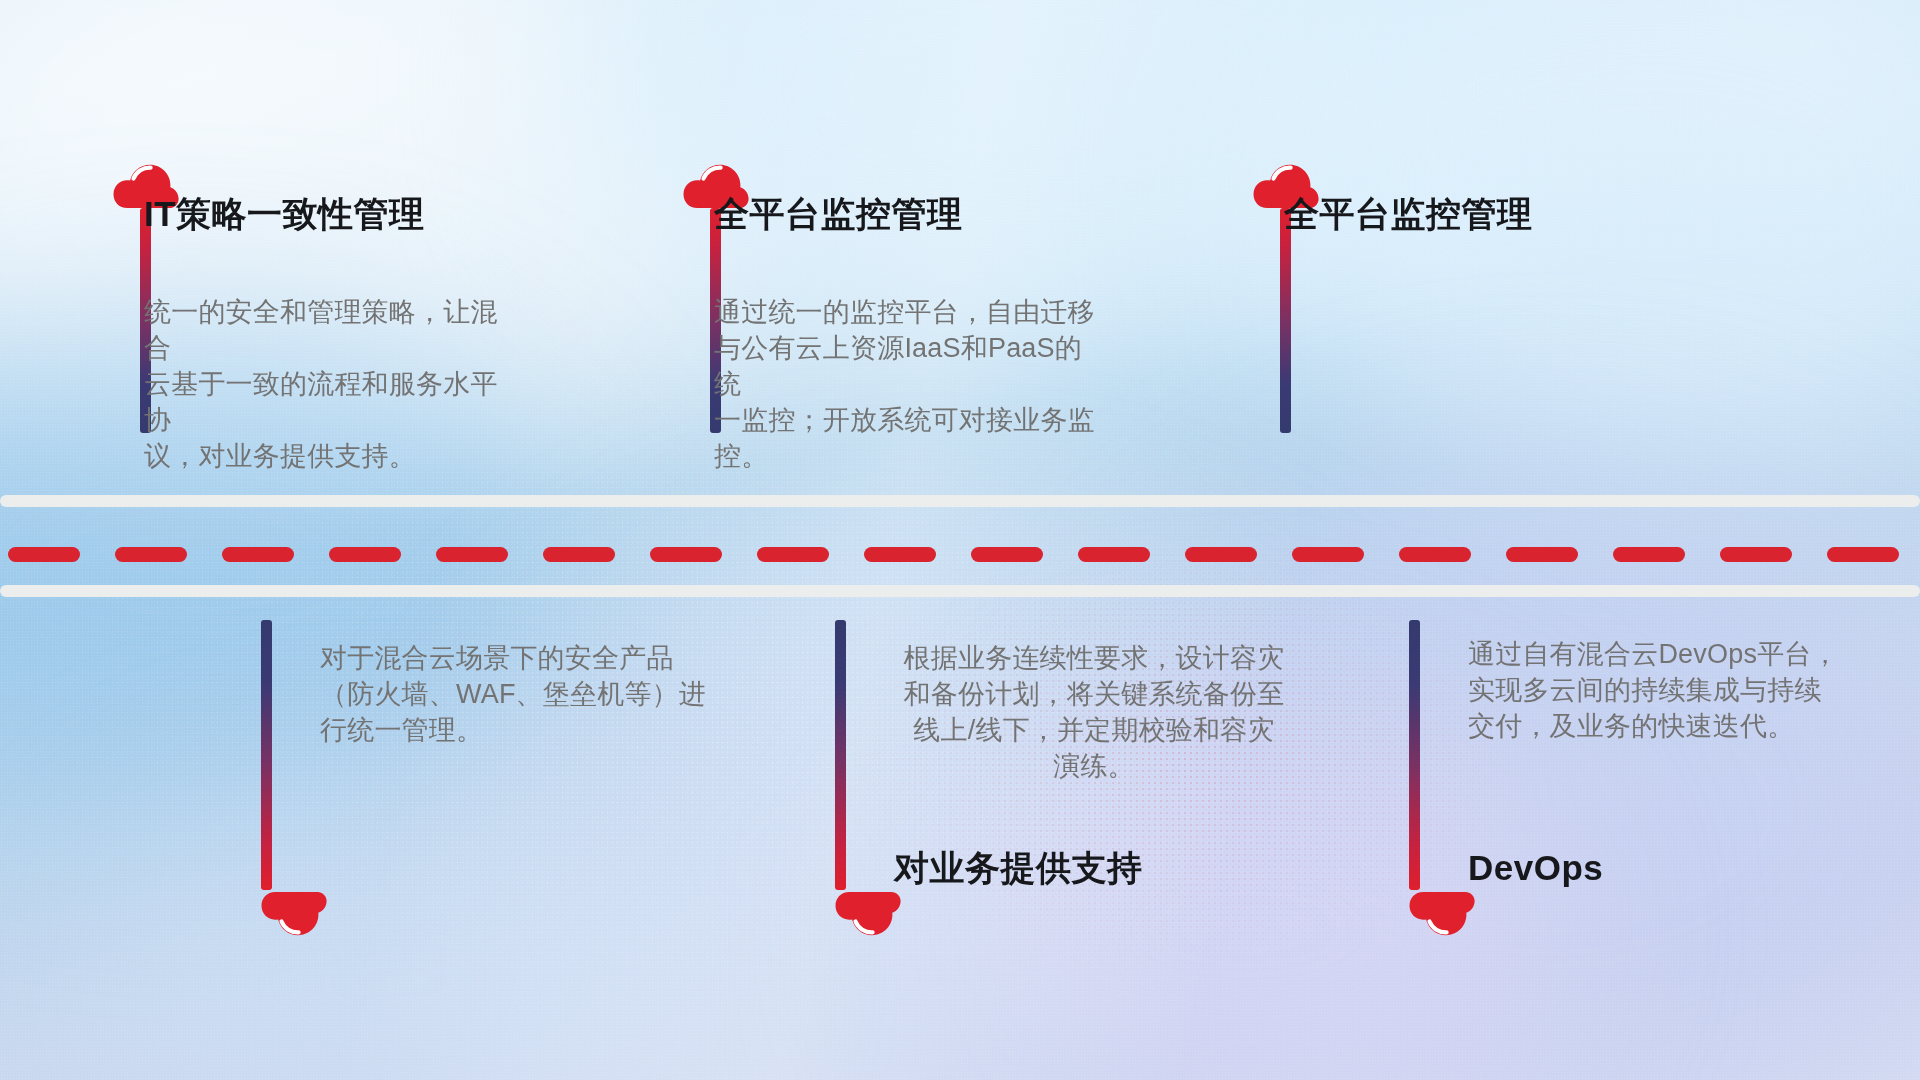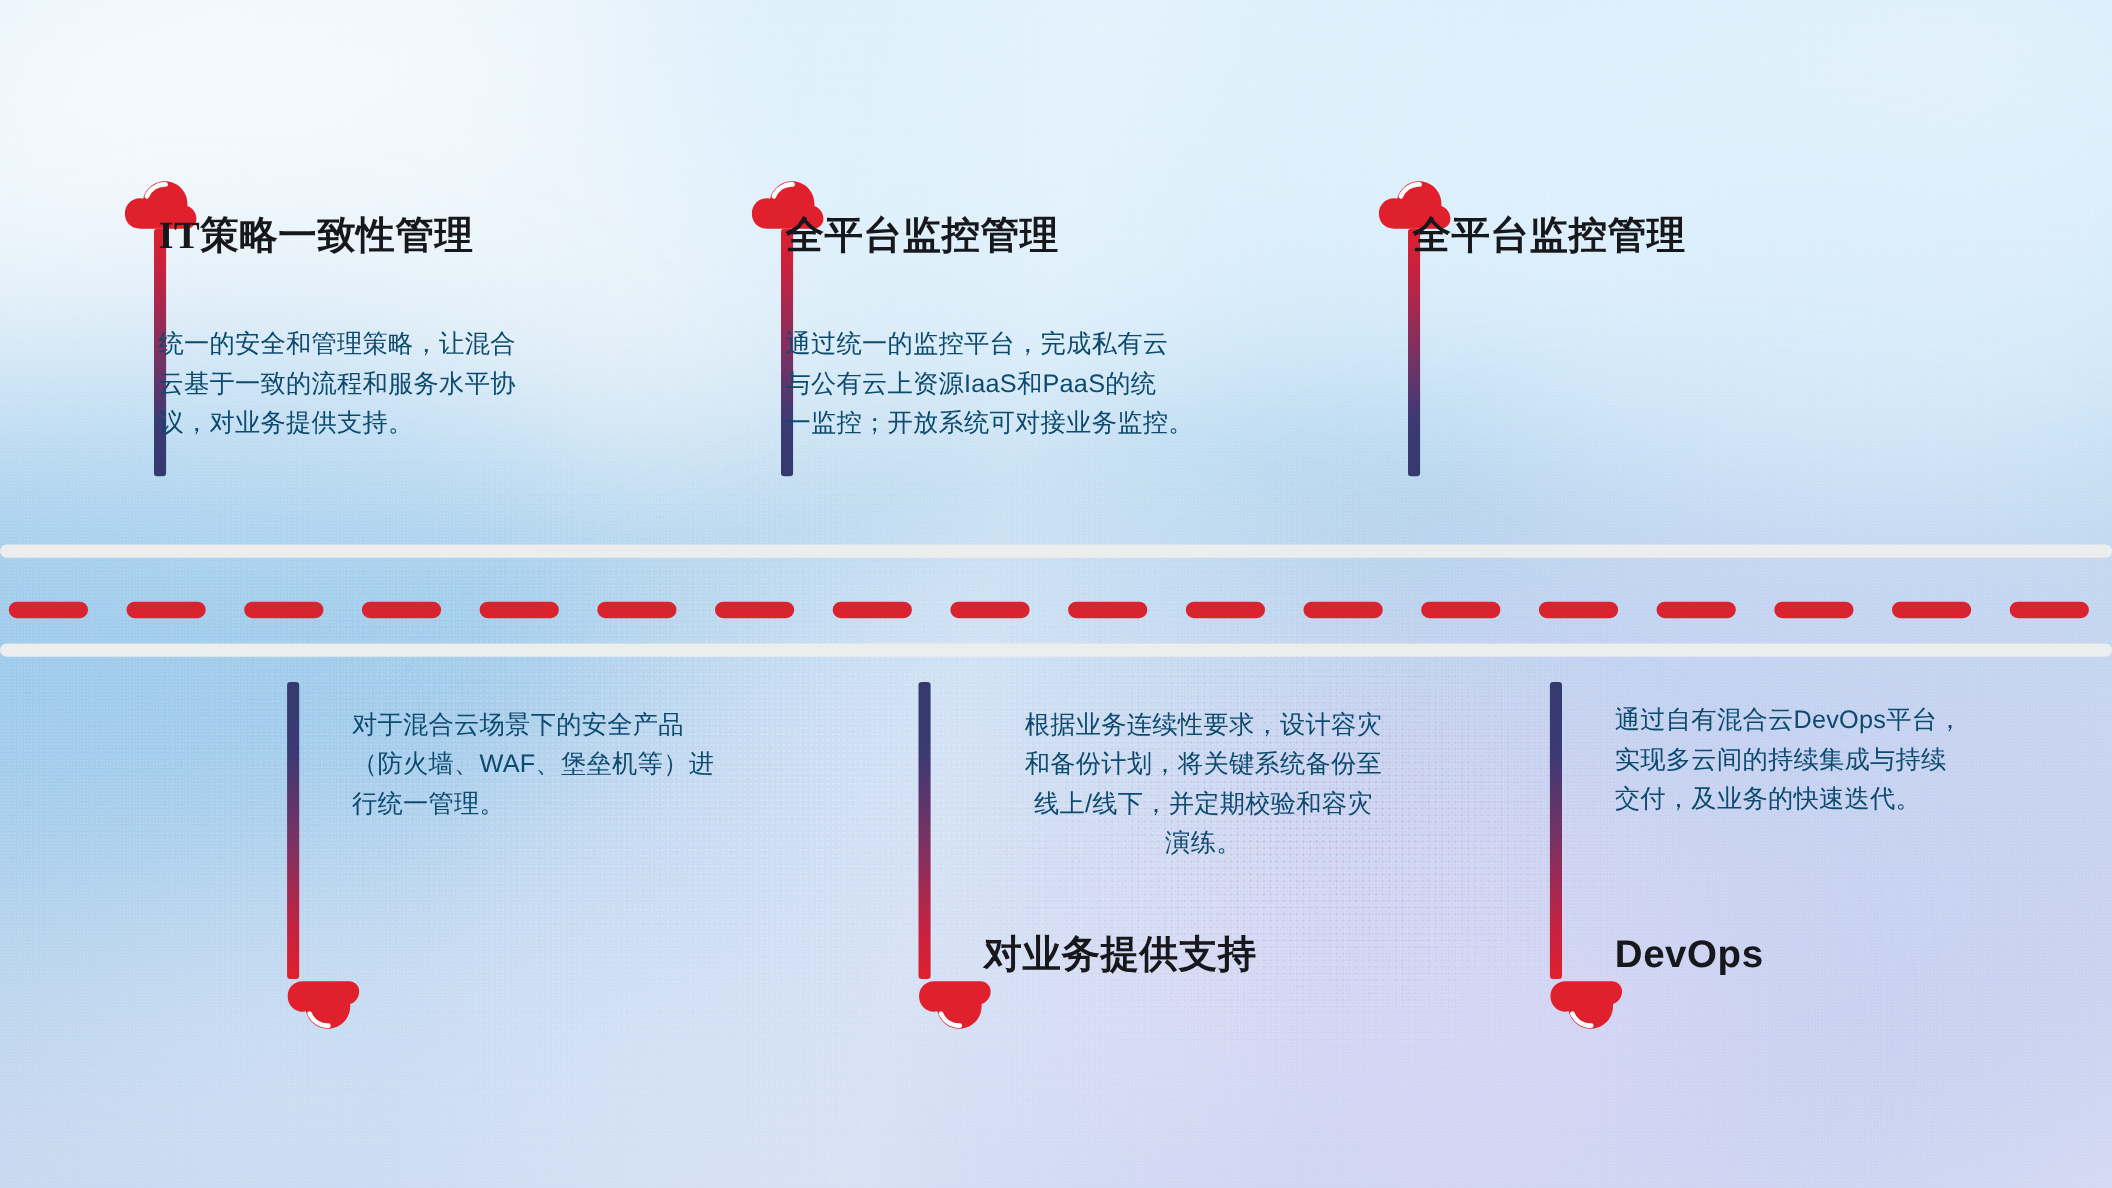--- a/index.html
+++ b/index.html
@@ -55,21 +55,21 @@
 
   .cloud{position:relative;width:66px;height:50px;}
   .cloud svg{display:block;width:66px;height:50px;}
   .col.bottom .cloud svg{transform:scaleY(-1);}
 
   .stem{width:11px;border-radius:3px;}
   .stem.down{background:linear-gradient(180deg,#e01f2d 0%,#c52240 18%,#7b3163 50%,#3b3a74 78%,#343a6e 100%);}
   .stem.up{background:linear-gradient(180deg,#343a6e 0%,#3b3a74 24%,#7b3163 54%,#c52240 83%,#e01f2d 100%);}
 
   .title{font-size:35px;font-weight:bold;color:#17181c;letter-spacing:.5px;white-space:nowrap;line-height:1;}
-  .body{font-size:23px;line-height:36px;color:#0c4a6e;white-space:pre-line;letter-spacing:.2px;}
+  .body{font-size:27px;line-height:36px;color:#737373;white-space:pre-line;letter-spacing:.2px;}
 
   .col.top .cloud{margin-left:17px;}
   .col.bottom .cloud{margin-left:17px;}
 </style>
 </head>
 <body>
 
 <div id="stage">
 
   <div class="bg-base"></div>
@@ -87,36 +87,36 @@
   <div class="bg-grain"></div>
 
   <div class="col top" id="col-top-0" style="left:96px;top:160px;width:430px;">
     <div class="cloud">
       <svg viewBox="0 0 66 50">
         <path d="M14.5 48 C5.6 48 0.5 41.6 0.5 34.2 C0.5 26.4 6.6 20.3 14.2 20.3 C15.2 20.3 16.2 20.4 17.1 20.6 C19.3 11.5 27.3 4.8 36.9 4.8 C48.2 4.8 57.4 13.9 57.4 25.2 C57.4 25.9 57.4 26.6 57.3 27.2 C62.2 28.9 65.6 33.5 65.6 38.9 C65.6 44 61.5 48 56.4 48 Z" fill="#e0202d"></path>
         <path d="M20.5 18.5 C23.4 11.6 30.2 7.2 37.6 7.6" fill="none" stroke="#ffffff" stroke-width="4.2" stroke-linecap="round"></path>
       </svg>
     </div>
     <div class="stem down" style="height:225px;margin-left:44px;margin-top:-2px;"></div>
-    <div class="title" style="position:absolute;left:48px;top:36px;font-family:Liberation Serif, serif;">IT策略一致性管理</div>
+    <div class="title" style="position:absolute;left:48px;top:36px;">IT策略一致性管理</div>
     <div class="body" style="position:absolute;left:48px;top:134px;width:370px;">统一的安全和管理策略，让混合
 云基于一致的流程和服务水平协
 议，对业务提供支持。</div>
   </div>
 
   <div class="col top" id="col-top-1" style="left:666px;top:160px;width:440px;">
     <div class="cloud">
       <svg viewBox="0 0 66 50">
         <path d="M14.5 48 C5.6 48 0.5 41.6 0.5 34.2 C0.5 26.4 6.6 20.3 14.2 20.3 C15.2 20.3 16.2 20.4 17.1 20.6 C19.3 11.5 27.3 4.8 36.9 4.8 C48.2 4.8 57.4 13.9 57.4 25.2 C57.4 25.9 57.4 26.6 57.3 27.2 C62.2 28.9 65.6 33.5 65.6 38.9 C65.6 44 61.5 48 56.4 48 Z" fill="#e0202d"></path>
         <path d="M20.5 18.5 C23.4 11.6 30.2 7.2 37.6 7.6" fill="none" stroke="#ffffff" stroke-width="4.2" stroke-linecap="round"></path>
       </svg>
     </div>
     <div class="stem down" style="height:225px;margin-left:44px;margin-top:-2px;"></div>
     <div class="title" style="position:absolute;left:48px;top:36px;">全平台监控管理</div>
-    <div class="body" style="position:absolute;left:48px;top:134px;width:392px;">通过统一的监控平台，完成私有云
+    <div class="body" style="position:absolute;left:48px;top:134px;width:392px;">通过统一的监控平台，自由迁移
 与公有云上资源IaaS和PaaS的统
 一监控；开放系统可对接业务监控。</div>
   </div>
 
   <div class="col top" id="col-top-2" style="left:1236px;top:160px;width:430px;">
     <div class="cloud">
       <svg viewBox="0 0 66 50">
         <path d="M14.5 48 C5.6 48 0.5 41.6 0.5 34.2 C0.5 26.4 6.6 20.3 14.2 20.3 C15.2 20.3 16.2 20.4 17.1 20.6 C19.3 11.5 27.3 4.8 36.9 4.8 C48.2 4.8 57.4 13.9 57.4 25.2 C57.4 25.9 57.4 26.6 57.3 27.2 C62.2 28.9 65.6 33.5 65.6 38.9 C65.6 44 61.5 48 56.4 48 Z" fill="#e0202d"></path>
         <path d="M20.5 18.5 C23.4 11.6 30.2 7.2 37.6 7.6" fill="none" stroke="#ffffff" stroke-width="4.2" stroke-linecap="round"></path>
       </svg>

